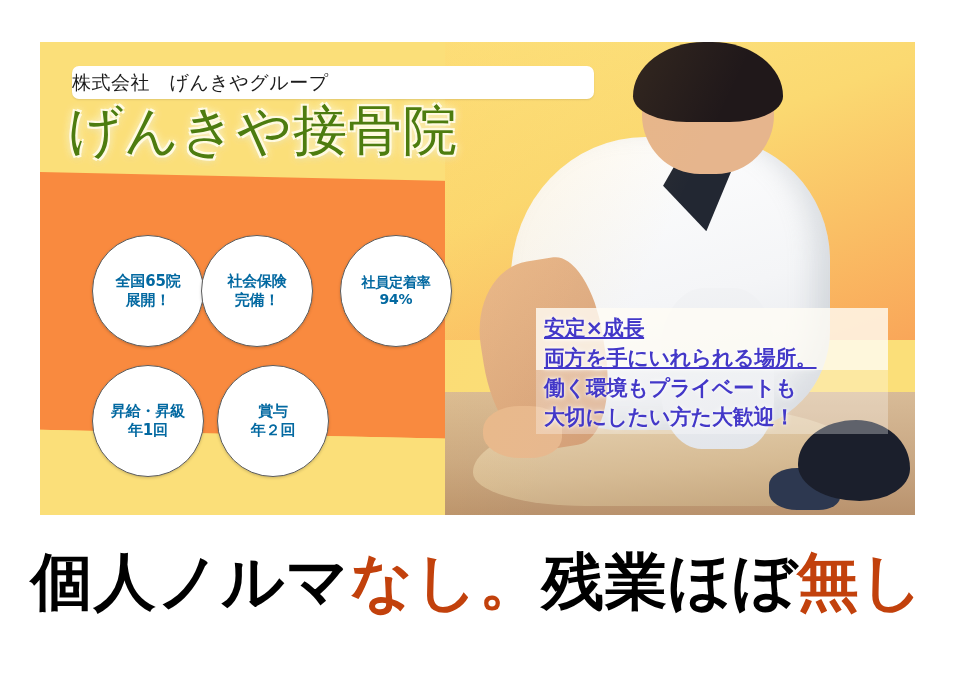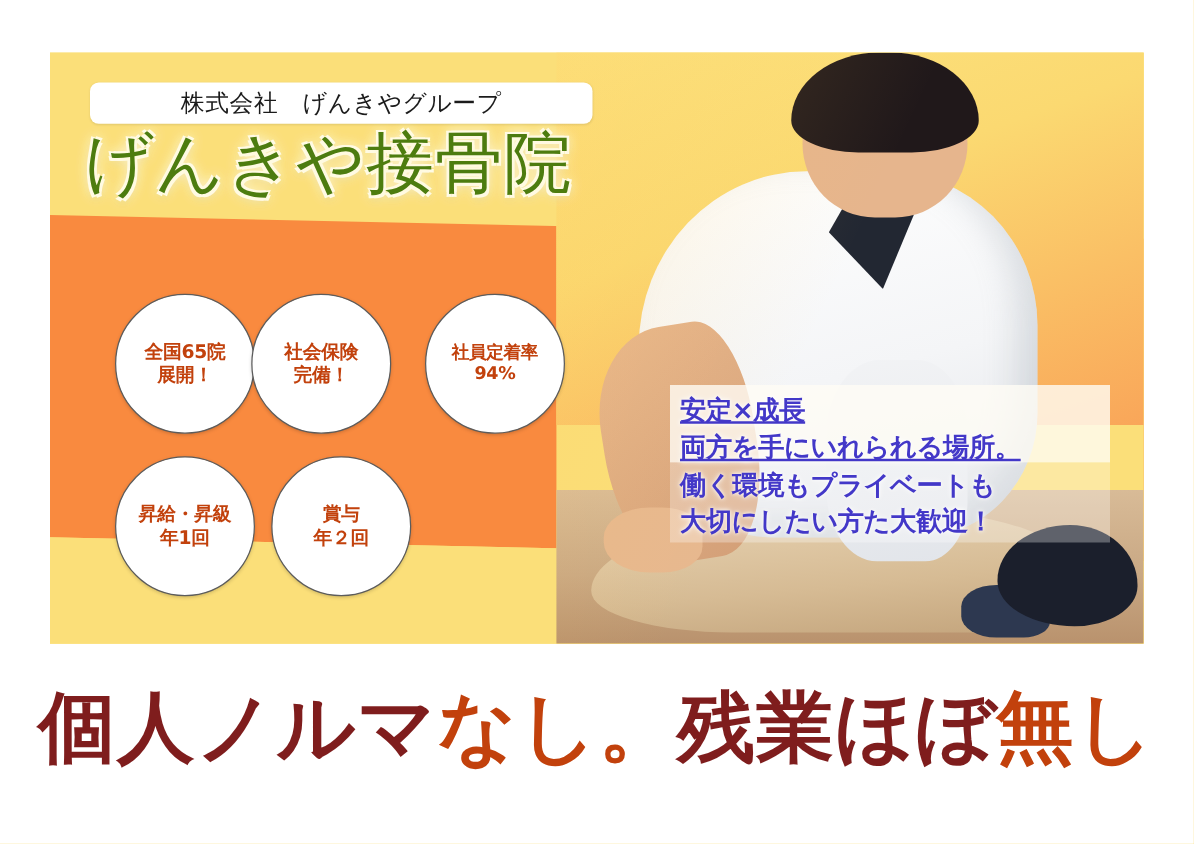--- a/index.html
+++ b/index.html
@@ -62,23 +62,23 @@
   .ph-hand{position:absolute;left:8%;bottom:12%;width:17%;height:11%;
     background:#e7b88f;border-radius:46% 40% 40% 46%;}
   .ph-arm-r{position:absolute;left:46%;top:52%;width:24%;height:34%;
     background:linear-gradient(170deg,#f2f3f5,#e2e5ea);
     border-radius:38% 36% 30% 36%;}
   .ph-shade{position:absolute;inset:0;
     background:linear-gradient(115deg,rgba(255,200,90,.22) 0%,rgba(255,255,255,0) 45%);}
 
   
   #company-bar{
-    position:absolute;left:32px;top:24px;width:402px;height:33px;
+    position:absolute;left:32px;top:24px;width:522px;height:33px;
     background:#ffffff;border-radius:7px;
-    display:flex;align-items:center;justify-content:center;
+    display:flex;align-items:center;
     box-shadow:0 1px 2px rgba(0,0,0,.10);z-index:6;
   }
   #company-bar .txt{font-size:19px;color:#1b1b1b;letter-spacing:.5px;
     font-family:"DejaVu Sans","Liberation Sans",sans-serif;}
 
   
   #poster-title{
     position:absolute;left:28px;top:62px;z-index:6;
     font-size:54px;font-weight:normal;color:#4d7c0f;letter-spacing:1px;
     line-height:1;font-family:"DejaVu Sans","Liberation Sans",sans-serif;
@@ -90,21 +90,21 @@
   }
 
   
   .badge{
     position:absolute;width:110px;height:110px;border-radius:50%;
     background:#ffffff;border:1.5px solid #5c5c5c;
     display:flex;align-items:center;justify-content:center;text-align:center;
     z-index:5;box-shadow:0 1px 3px rgba(0,0,0,.18);
   }
   .badge .btxt{
-    font-size:15px;font-weight:bold;color:#c2410c;line-height:1.25;
+    font-size:15px;font-weight:bold;color:#0369a1;line-height:1.25;
     white-space:pre-line;letter-spacing:-.2px;
     font-family:"DejaVu Sans","Liberation Sans",sans-serif;
   }
   .badge.b3 .btxt{font-size:14px;}
 
   
   #message-block{position:absolute;left:504px;top:272px;width:350px;z-index:7;}
   .msg-band{position:absolute;left:-8px;top:-6px;width:352px;height:62px;
     background:rgba(255,253,245,.80);}
   .msg-band2{position:absolute;left:-8px;top:56px;width:352px;height:64px;
@@ -117,21 +117,21 @@
     text-decoration-thickness:2px;}
 
   
   #bottom-headline{
     position:absolute;left:0;top:536px;width:955px;height:92px;
     display:flex;align-items:center;justify-content:center;
     font-size:62px;font-weight:bold;letter-spacing:1px;line-height:1;
     font-family:"DejaVu Sans","Liberation Sans",sans-serif;
     white-space:nowrap;
   }
-  .hl-black{color:#7f1d1d;}
+  .hl-black{color:#000000;}
   .hl-red{color:#c2410c;}
 </style>
 </head>
 <body>
 
 <div id="poster-card">
 
   <div class="bg-yellow-top"></div>
   <div class="bg-orange-band"></div>
   <div class="bg-yellow-bottom"></div>

